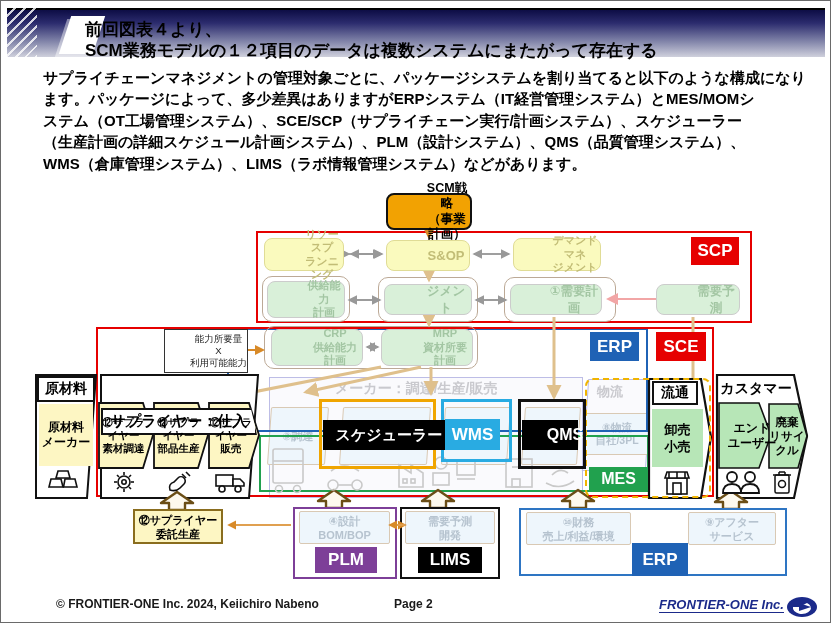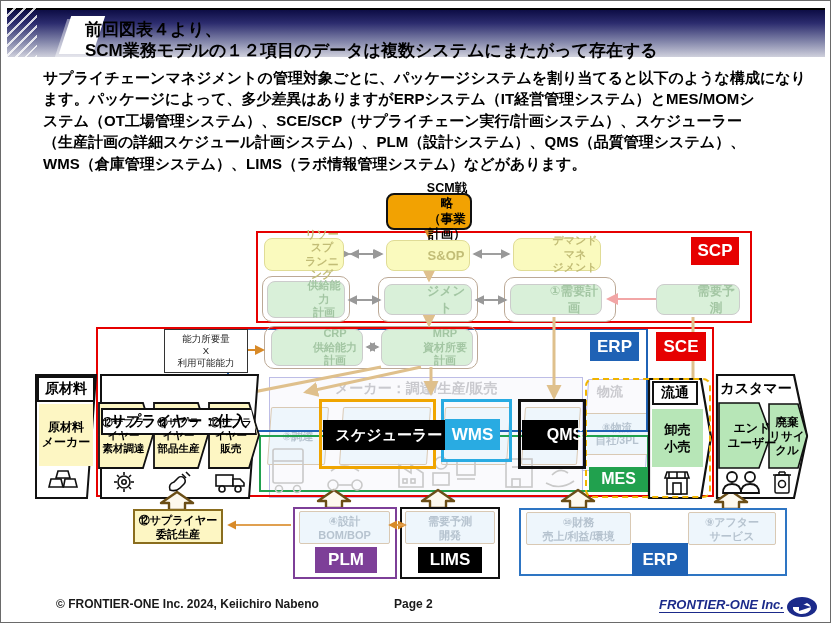--- a/index.html
+++ b/index.html
@@ -183,21 +183,21 @@
   <div class="abs box gbox ctr" style="left:509px;top:283px;width:92px;height:31px;font-size:12.5px;z-index:5;">①需要計画</div>
   <div class="abs box gbox ctr" style="left:655px;top:283px;width:84px;height:31px;font-size:12.5px;z-index:5;">需要予測</div>
 
   <div class="abs lbl ctr" style="left:589px;top:331px;width:49px;height:29px;background:#1f62b5;font-size:17px;z-index:5;">ERP</div>
   <div class="abs lbl ctr" style="left:655px;top:331px;width:50px;height:29px;background:#e60000;font-size:17px;z-index:5;">SCE</div>
   <div class="abs box gbox ctr ml" style="left:270px;top:328px;width:92px;height:37px;font-size:11px;line-height:13.5px;z-index:5;">CRP
 供給能力計画</div>
   <div class="abs box gbox ctr ml" style="left:380px;top:328px;width:92px;height:37px;font-size:11px;line-height:13.5px;z-index:5;">MRP
 資材所要計画</div>
 
-  <div class="abs ctr" style="left:163px;top:328px;width:84px;height:44px;background:#fff;border:1.5px solid #333;z-index:5;">
+  <div class="abs ctr" style="left:163px;top:328px;width:84px;height:44px;background:#fff;border:1.5px solid #333;z-index:5;justify-content:flex-end;">
     <span class="ml" style="font-size:9.5px;line-height:12px;color:#222;">能力所要量
 X
 利用可能能力</span>
   </div>
 
   <div class="abs blackhead ctr" style="left:36px;top:375px;width:58px;height:26px;font-size:14px;z-index:5;">原材料</div>
   <div class="abs ctr ml" style="left:38px;top:403px;width:54px;height:62px;background:#fdf6c3;font-weight:bold;font-size:12px;line-height:15px;z-index:5;">原材料
 メーカー</div>
   <svg class="abs" style="left:44px;top:468px;z-index:5;" width="40" height="26" viewBox="0 0 40 26">
     <g fill="#fff" stroke="#111" stroke-width="1.6">

